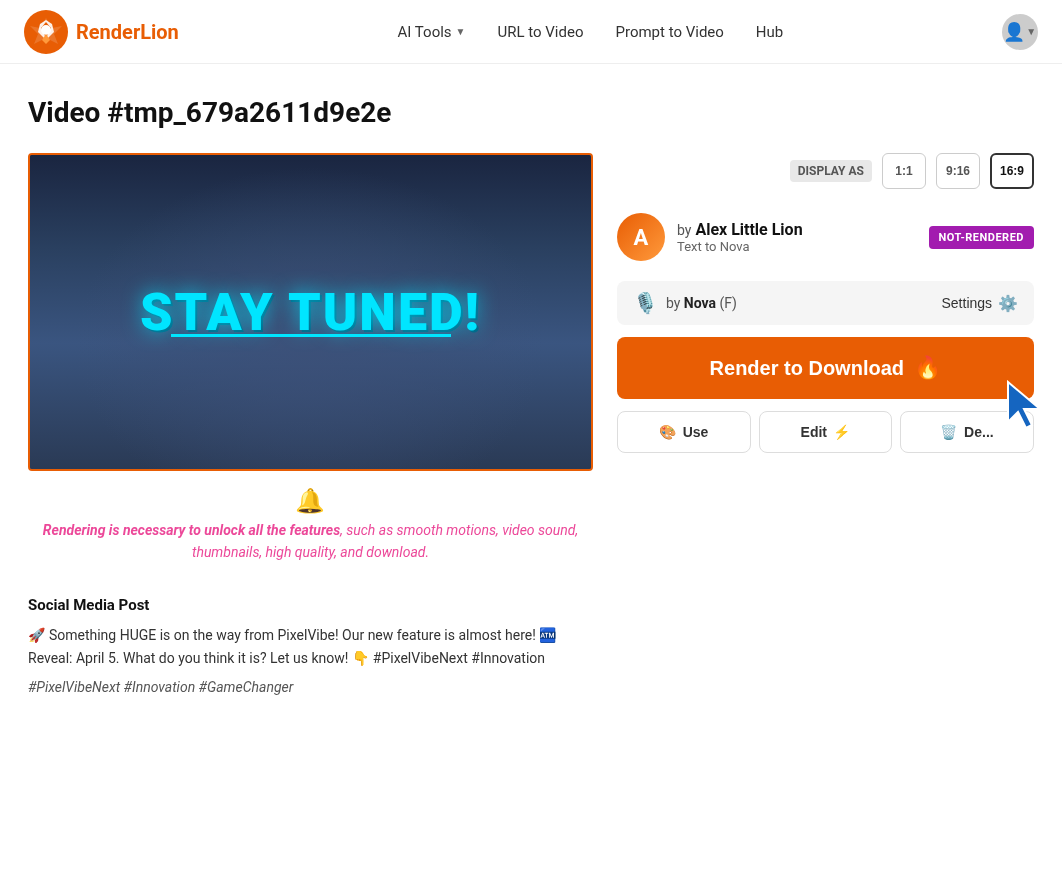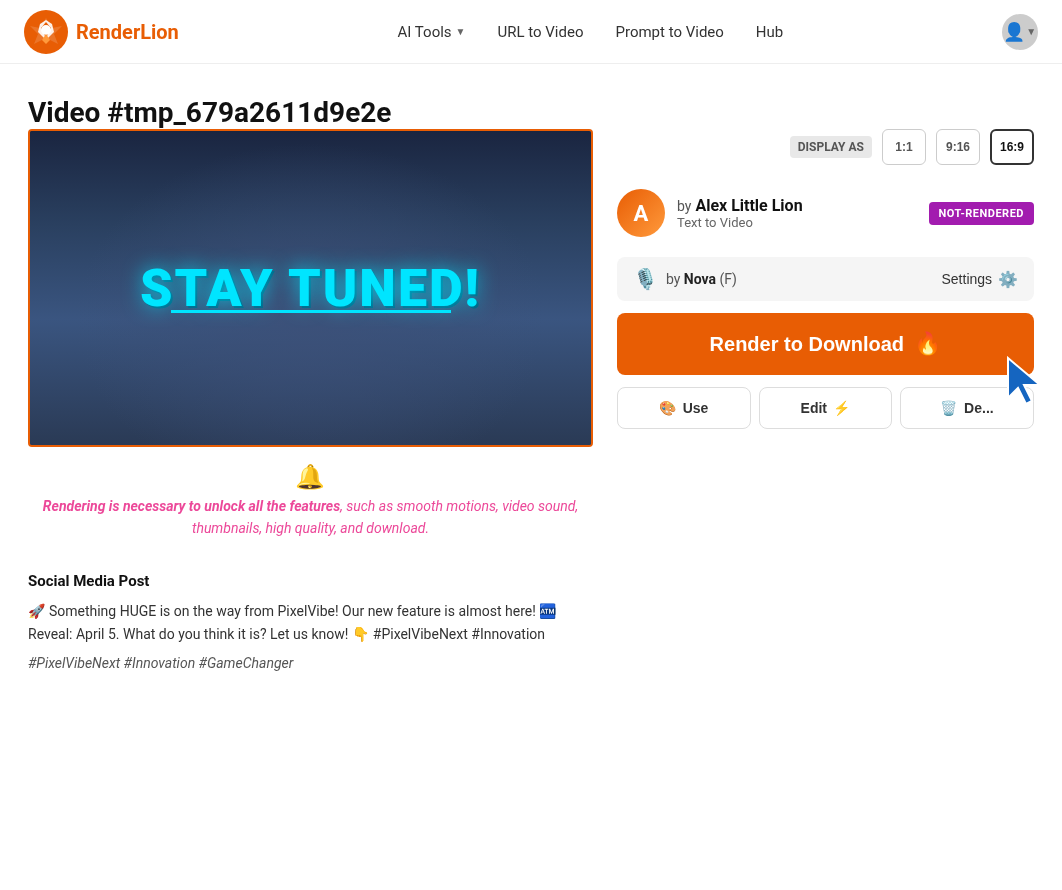--- a/index.html
+++ b/index.html
@@ -65,20 +65,21 @@
     .main {
       max-width: 1062px;
       margin: 0 auto;
       padding: 32px 28px;
     }
 
     .page-title {
       font-size: 28px;
       font-weight: 700;
       color: #111;
+      margin-bottom: 24px;
     }
 
     .content-grid {
       display: grid;
       grid-template-columns: 565px 1fr;
       gap: 24px;
       align-items: start;
     }
 
     
@@ -419,21 +420,21 @@
 
       <div class="author-row">
         <div class="author-avatar">
           <span>A</span>
         </div>
         <div class="author-info">
           <div>
             <span class="author-by">by</span>
             <span class="author-name">Alex Little Lion</span>
           </div>
-          <div class="author-type">Text to Video</div>
+          <div class="author-type">Text to Nova</div>
         </div>
         <div class="not-rendered-badge">NOT-RENDERED</div>
       </div>
 
       <div class="voice-row">
         <span class="mic-icon">🎙️</span>
         <span class="voice-label">
           <span>by</span>&nbsp;<span class="voice-name">Nova</span>&nbsp;<span>(F)</span>
         </span>
         <button class="settings-btn">

